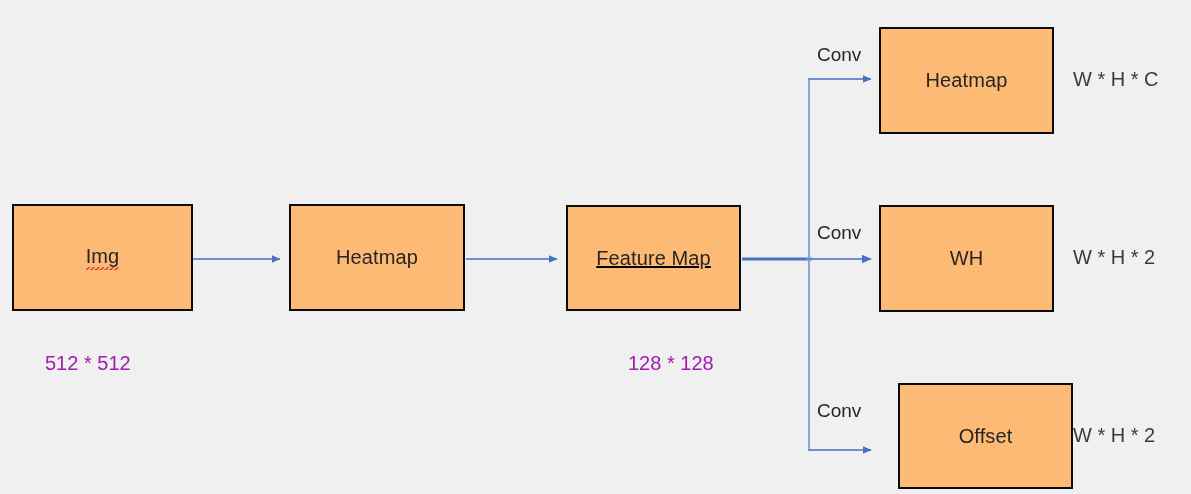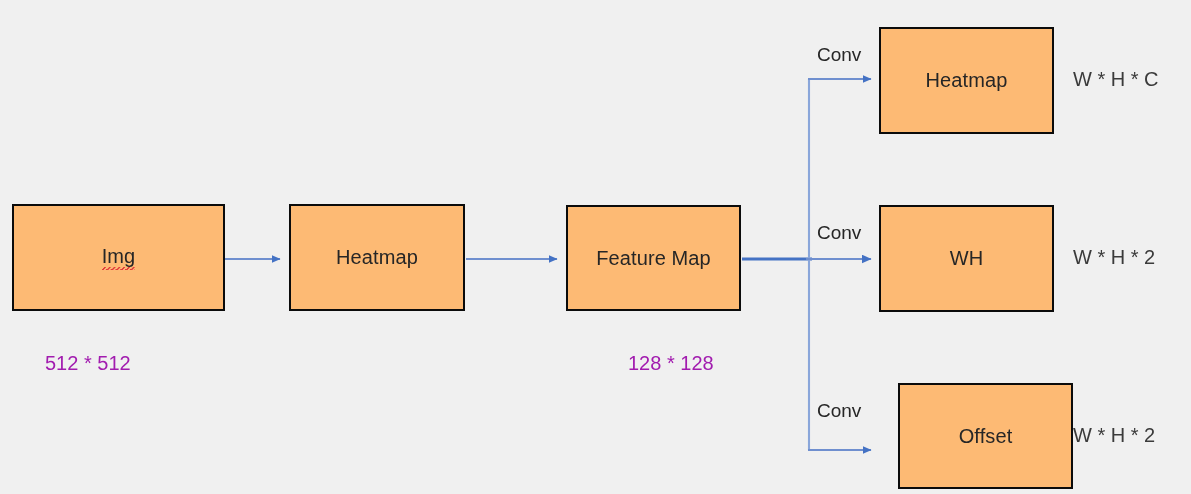--- a/index.html
+++ b/index.html
@@ -65,23 +65,23 @@
     white-space: nowrap;
   }
   .dim-label {
     position: absolute;
     font-size: 20px;
     color: #3b3b3b;
     white-space: nowrap;
   }
 
   
-  #node-img        { left: 12px;  top: 204px; width: 213px; height: 107px; }
+  #node-img        { left: 12px;  top: 204px; width: 181px; height: 107px; }
   #node-backbone   { left: 289px; top: 204px; width: 176px; height: 107px; }
-  #node-featuremap { left: 566px; top: 205px; width: 175px; height: 106px; }
+  #node-featuremap { left: 566px; top: 205px; width: 175px; height: 106px; text-decoration: underline; }
   #node-heatmap    { left: 879px; top: 27px;  width: 175px; height: 107px; }
   #node-wh         { left: 879px; top: 205px; width: 175px; height: 107px; }
   #node-offset     { left: 898px; top: 383px; width: 175px; height: 106px; }
 
   
   #cap-img  { left: 45px;  top: 352px; }
   #cap-fmap { left: 628px; top: 352px; }
 
   
   #conv-heatmap { left: 817px; top: 44px;  }

